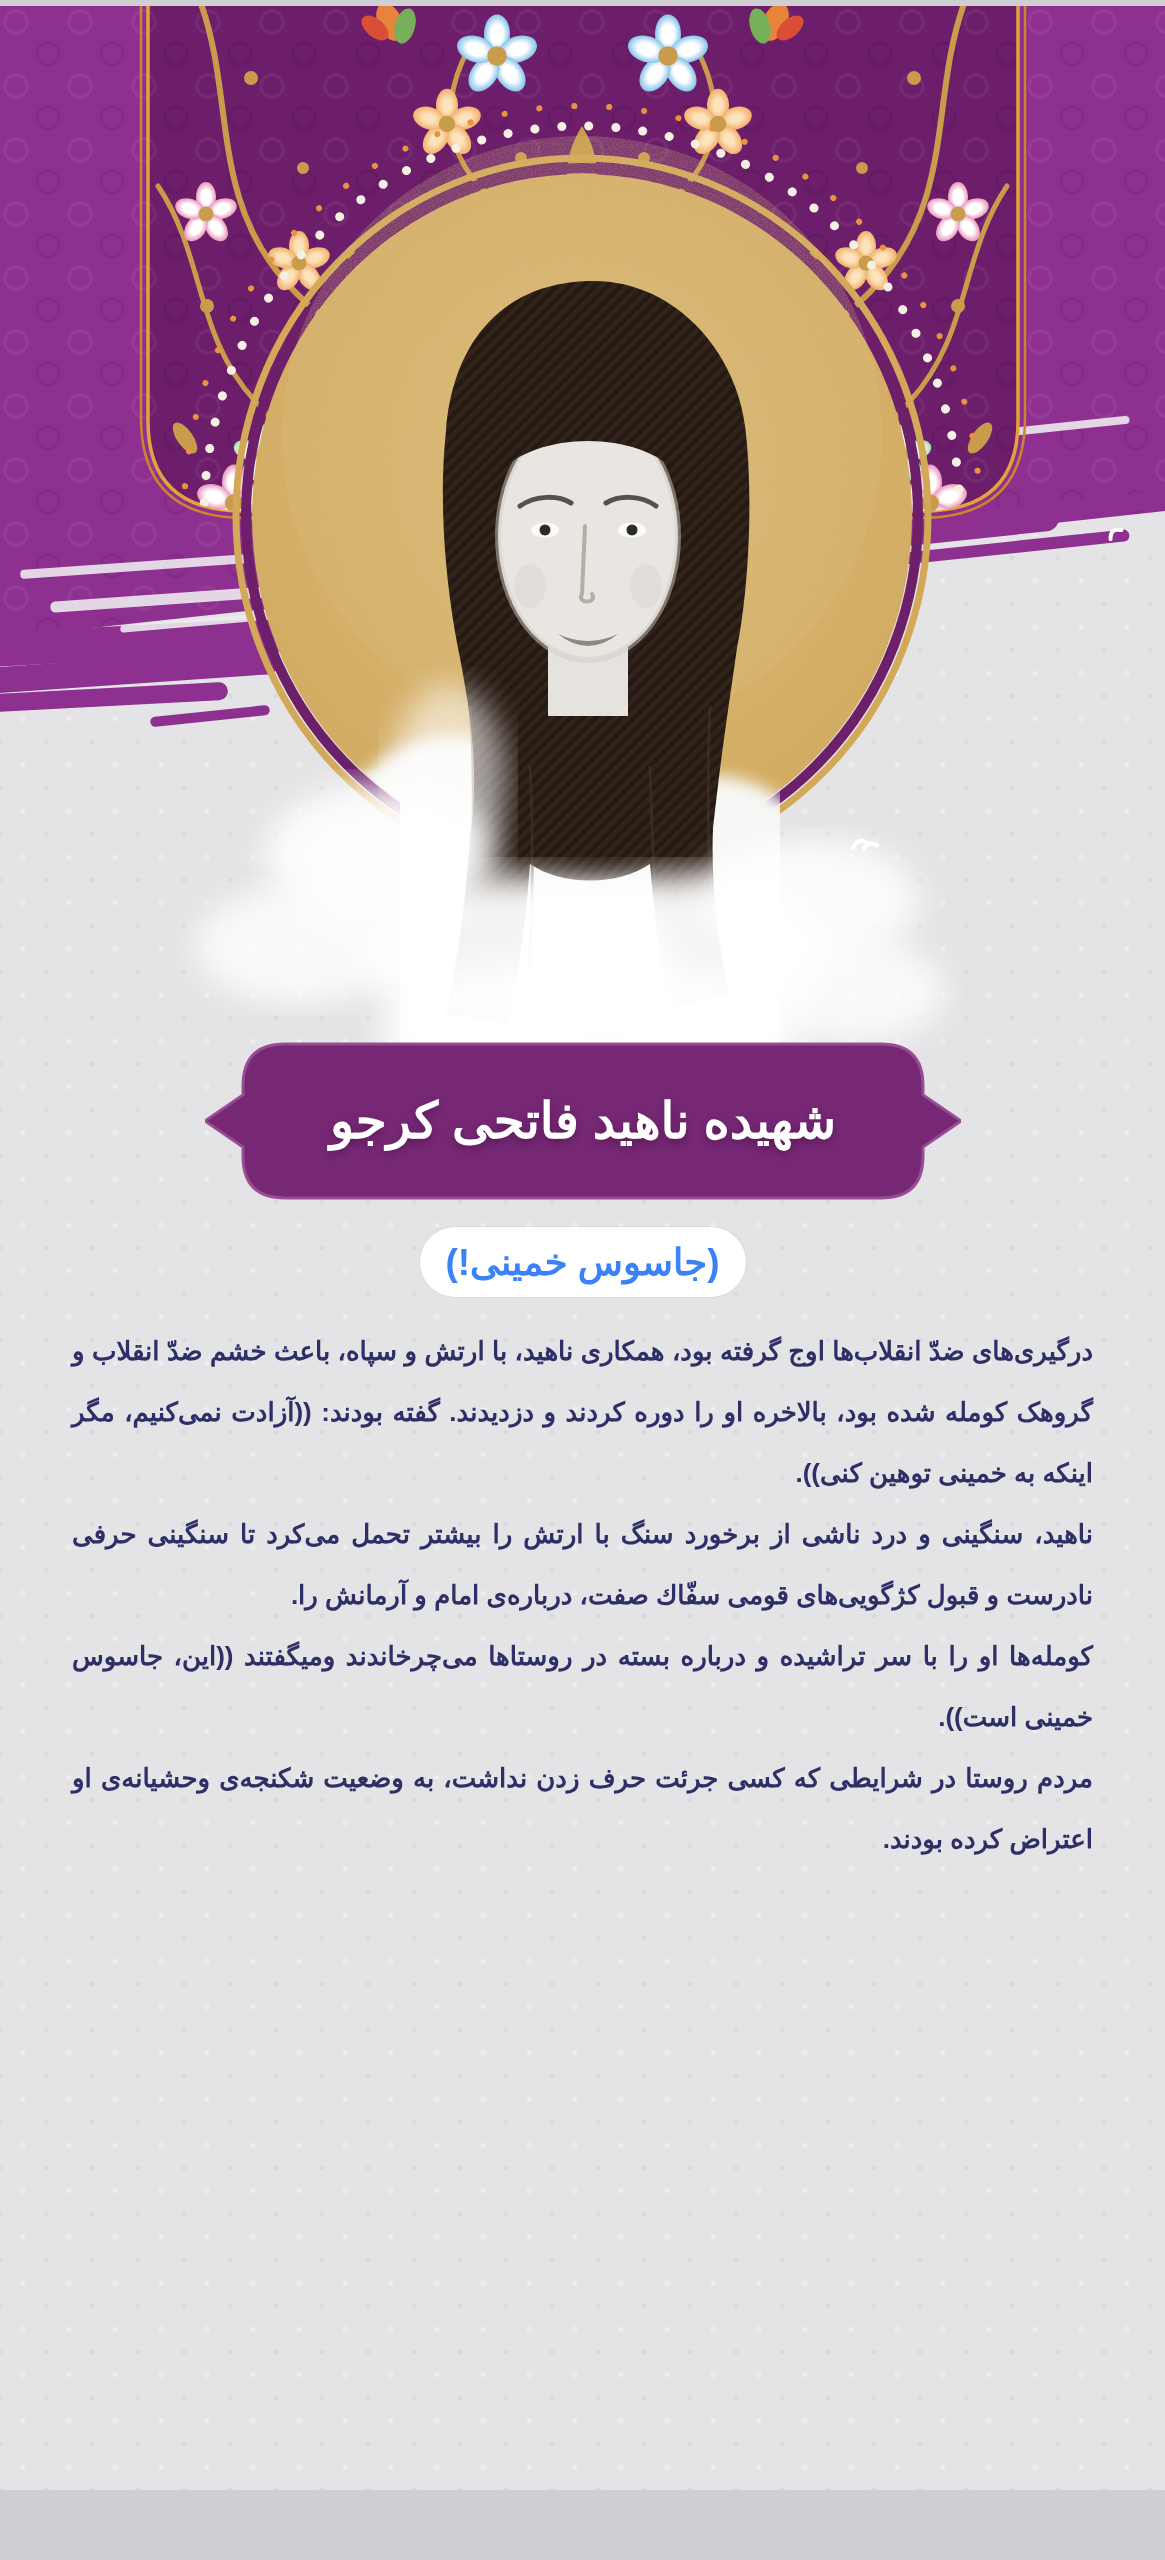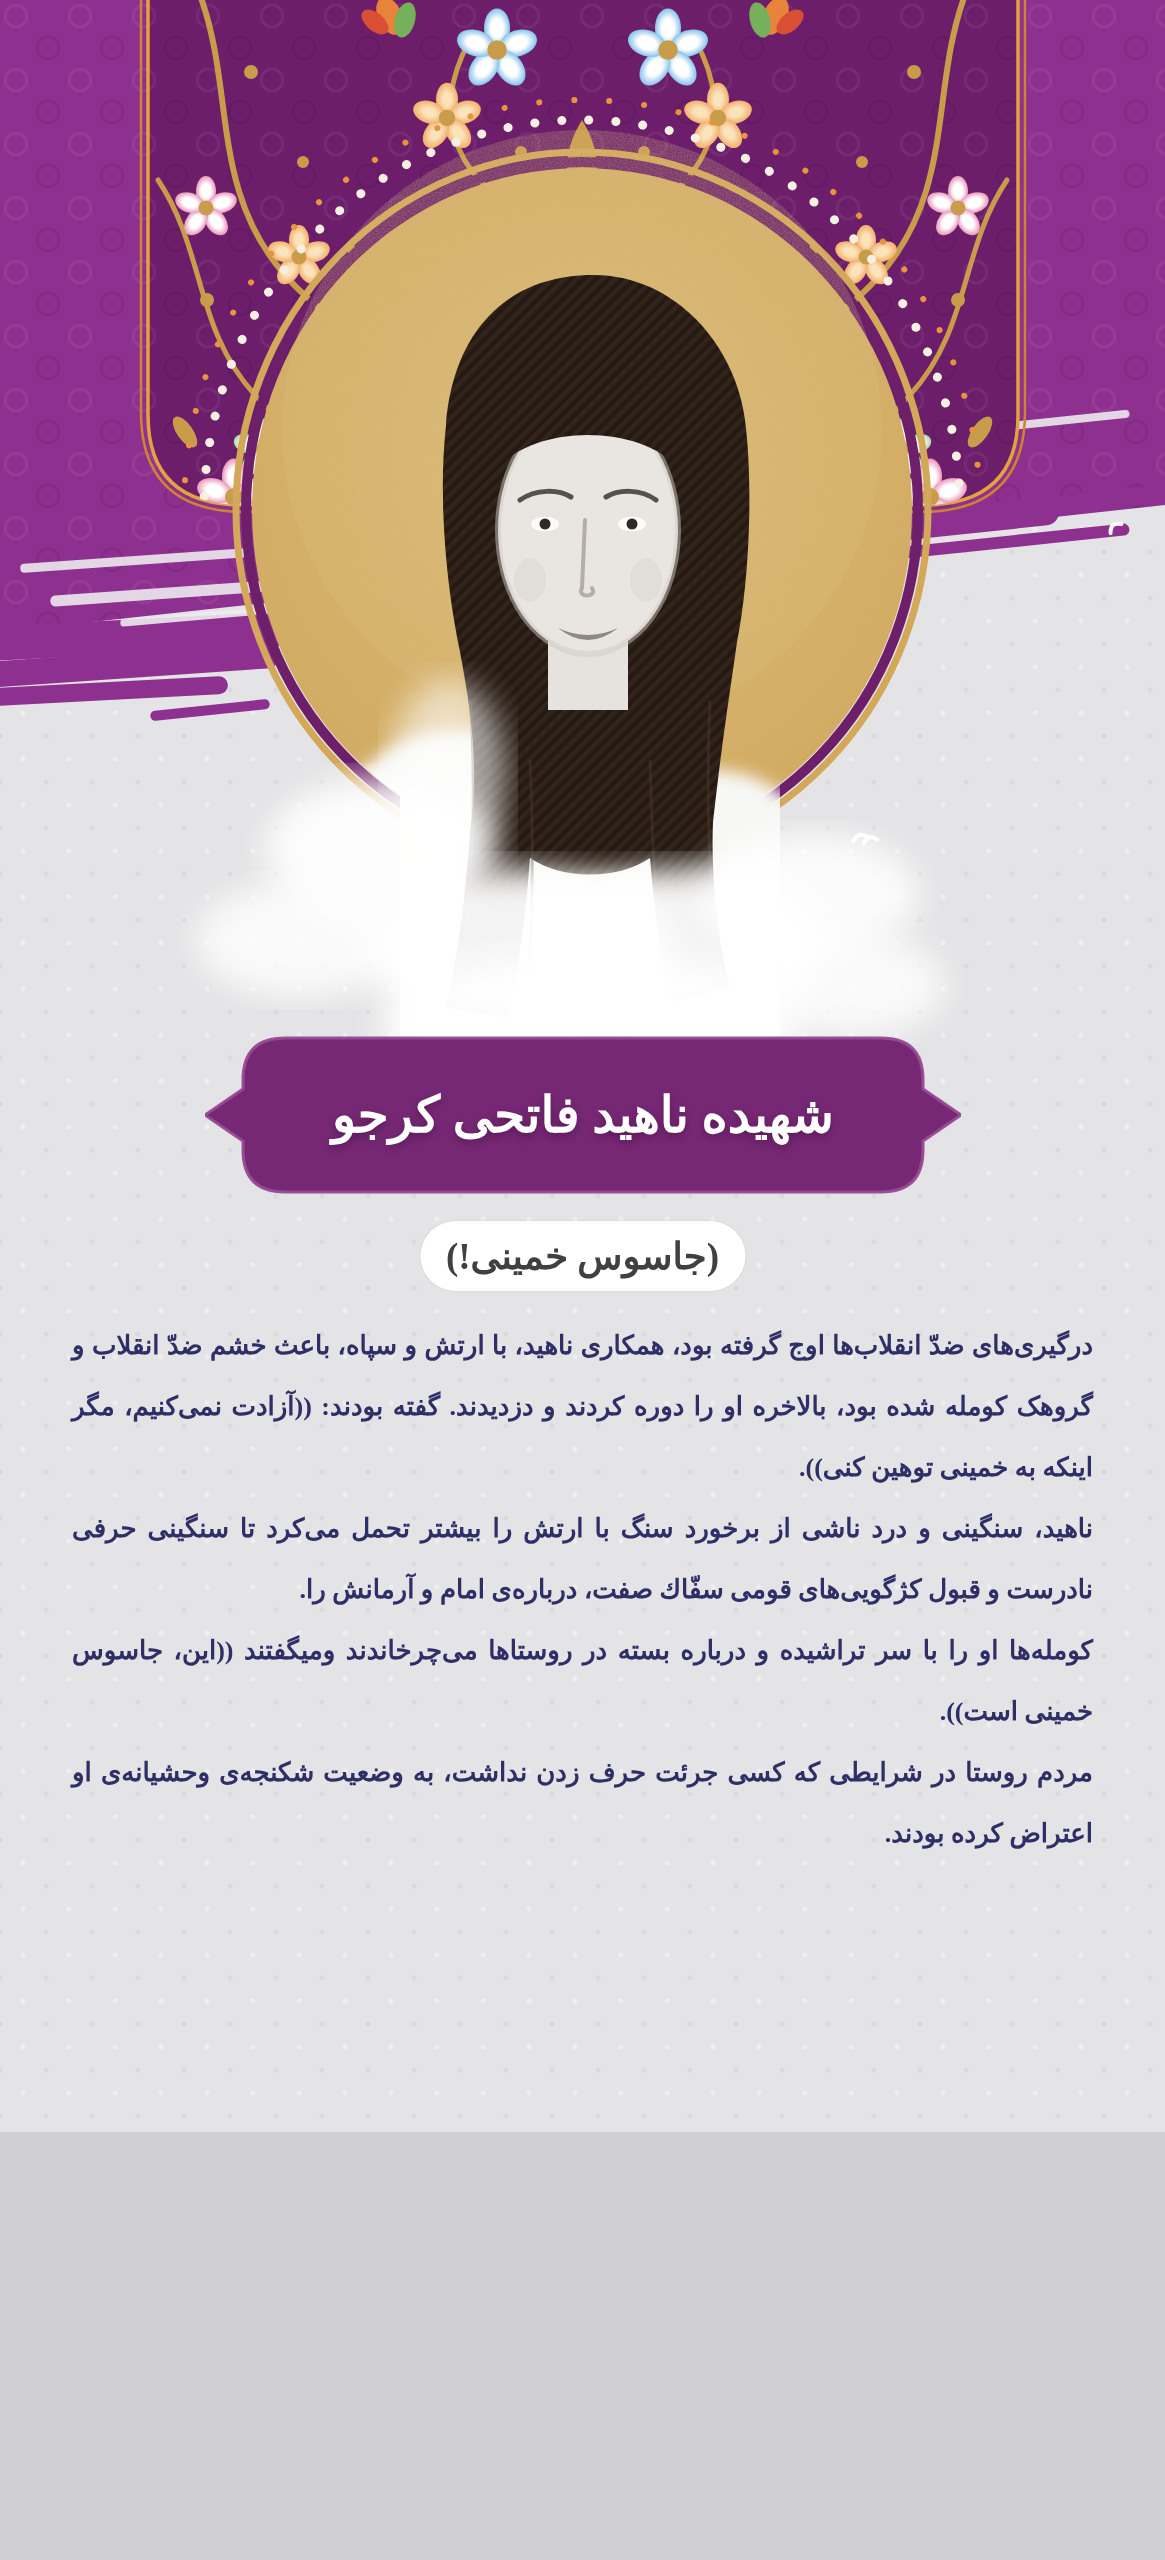--- a/index.html
+++ b/index.html
@@ -1,48 +1,48 @@
 <!DOCTYPE html>
 <html lang="fa" dir="rtl"><head>
 <meta charset="utf-8">
 <style>
   html,body{margin:0;padding:0;background:#cfcfd3;}
   .page{
     position:relative;
-    width:1165px;height:2132px;
-    margin:0 auto;
+    width:1165px;height:2484px;
+    margin:6px auto;
     overflow:hidden;
     background-color:#e4e4e6;
     background-image:
       radial-gradient(rgba(255,255,255,.38) 2px, transparent 3px),
       radial-gradient(rgba(203,203,209,.38) 2px, transparent 3px);
     background-size:46px 46px,46px 46px;
     background-position:0 0,23px 23px;
-    font-family:Liberation Serif, serif;
+    font-family:Liberation Sans, sans-serif;
   }
   .header-art{position:absolute;top:0;left:0;z-index:1;}
   .name-banner{
     position:absolute;left:205px;top:1036px;width:756px;height:158px;z-index:3;
     display:flex;align-items:center;justify-content:center;
   }
   .name-banner svg{position:absolute;inset:0;}
   .banner-title{
     position:relative;z-index:1;color:#ffffff;font-weight:700;font-size:50px;
     letter-spacing:-1px;
     text-shadow:0 3px 8px rgba(52,14,50,.45);
     white-space:nowrap;
   }
   .subtitle-pill{
     position:absolute;left:50%;transform:translateX(-50%);top:1221px;z-index:3;
     min-width:310px;height:70px;padding:0 26px;box-sizing:border-box;
     background:#ffffff;border-radius:35px;
     display:flex;align-items:center;justify-content:center;
     box-shadow:0 0 0 1px rgba(120,90,130,.08);
   }
-  .subtitle-text{color:#404040;font-weight:700;font-size:37px;white-space:nowrap;}
+  .subtitle-text{color:#3b82f6;font-weight:700;font-size:37px;white-space:nowrap;}
   .bio{
     position:absolute;left:72px;right:72px;top:1315px;z-index:3;
     direction:rtl;text-align:justify;
     color:#2f2f68;font-weight:700;font-size:26px;line-height:61px;
   }
   .bio p{margin:0;padding:0;}
 </style>
 </head>
 <body>
 

